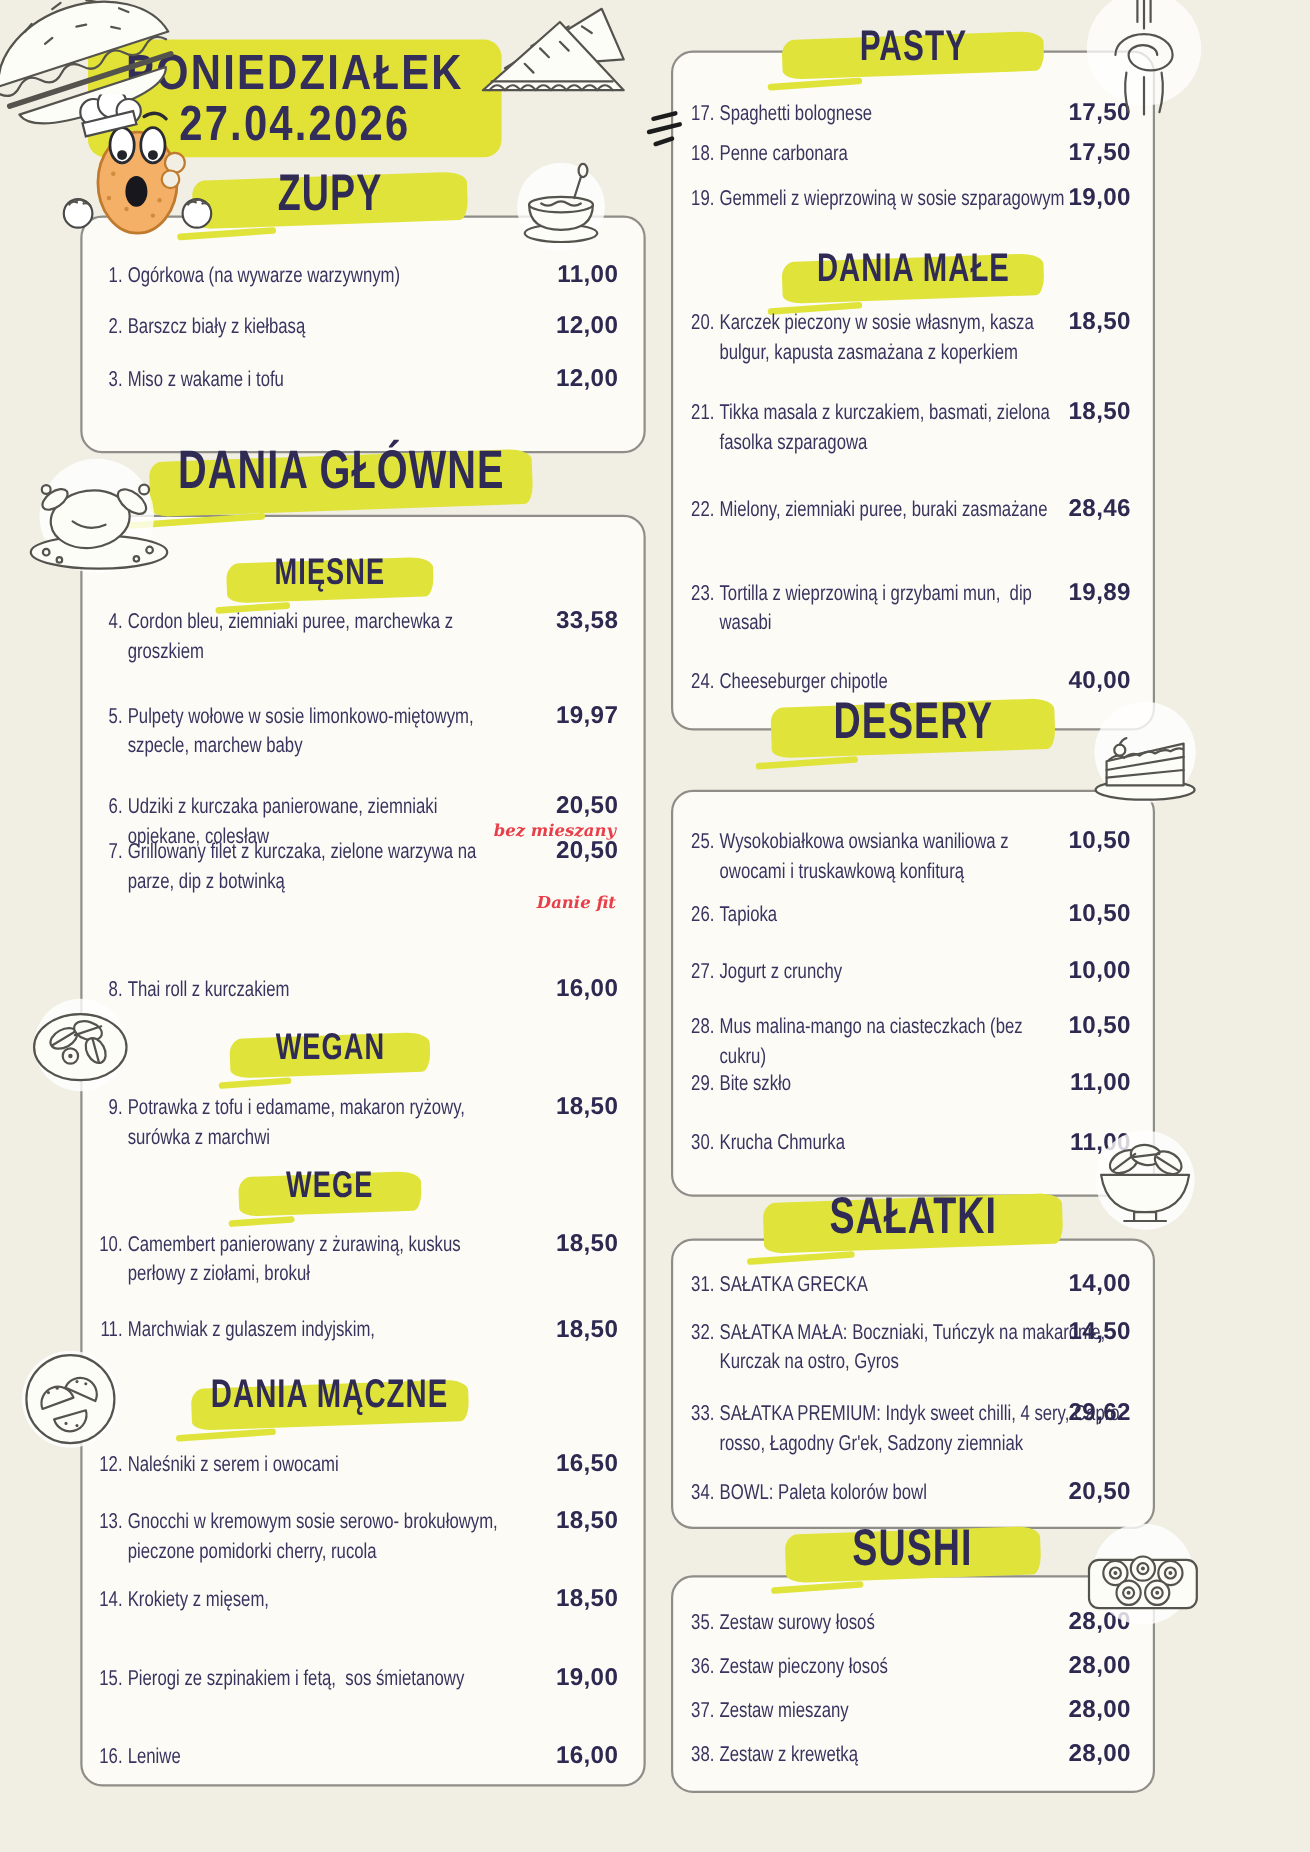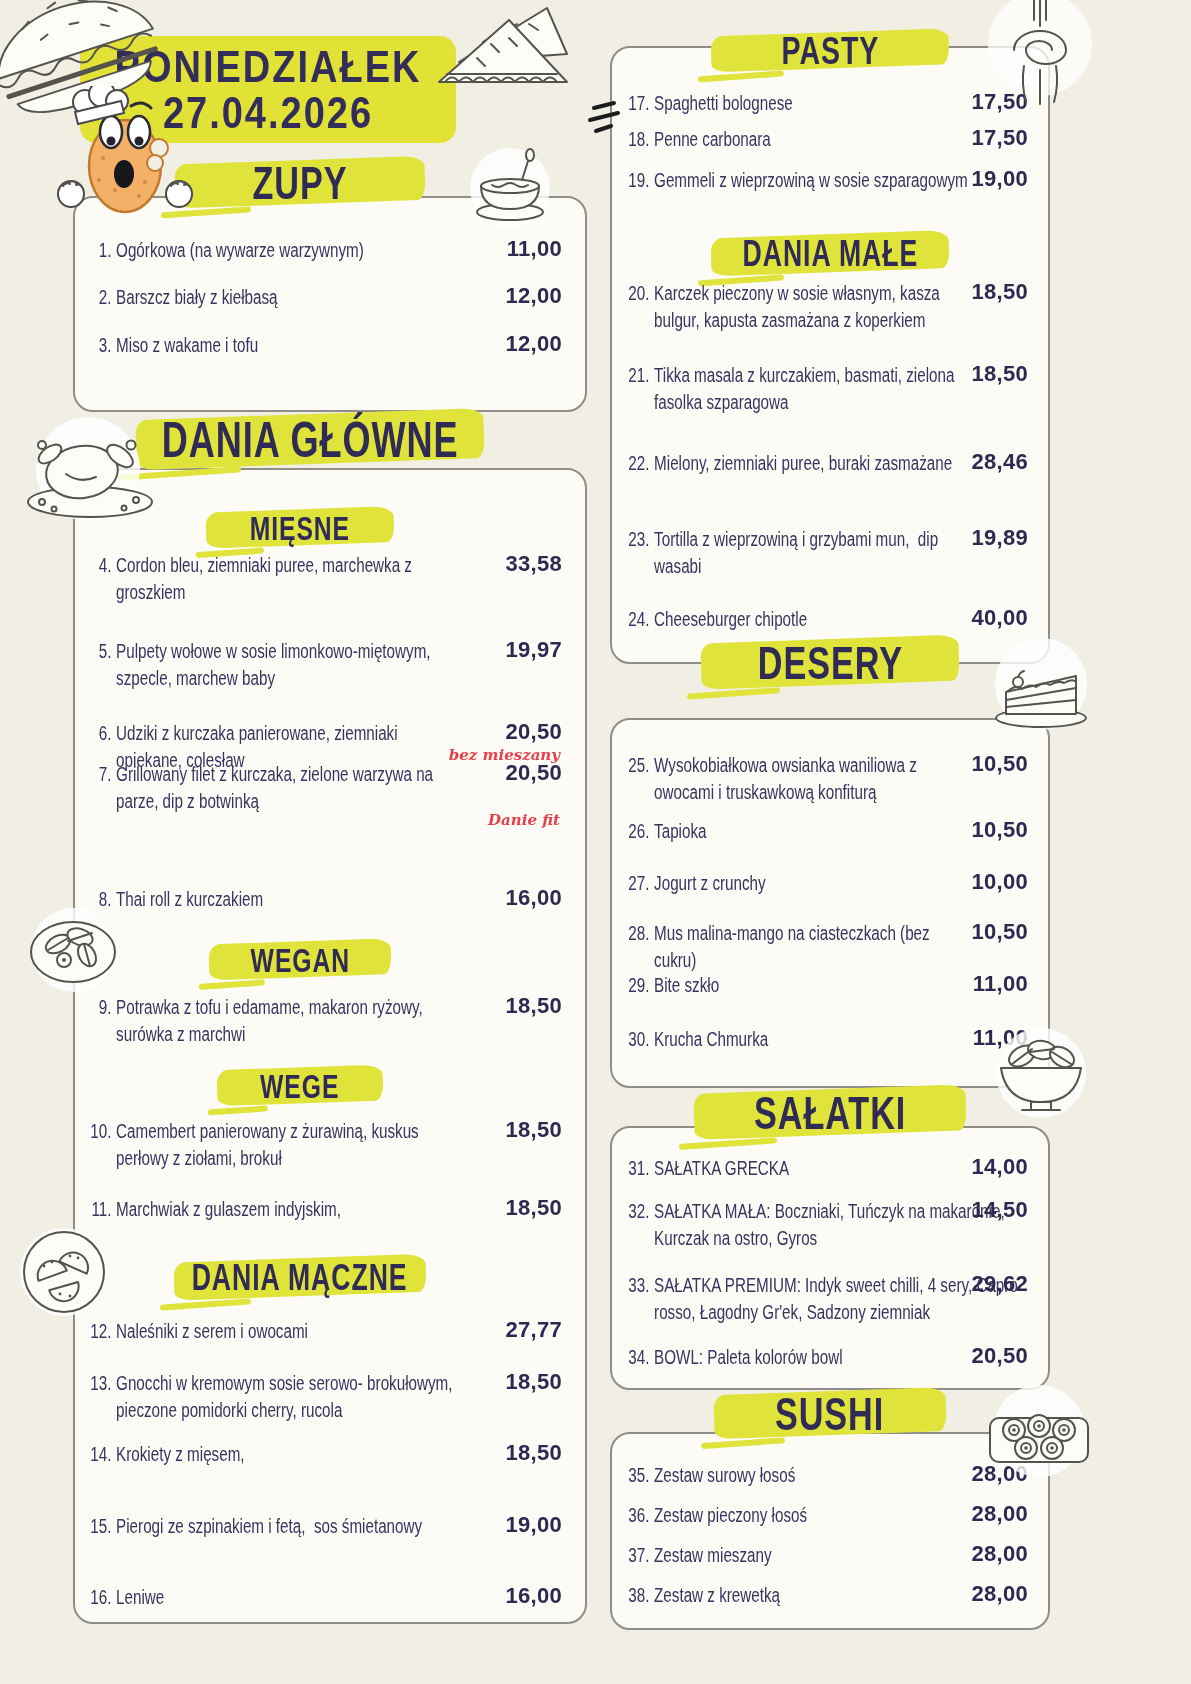--- a/index.html
+++ b/index.html
@@ -4,21 +4,21 @@
 <style>
   html,body{margin:0;padding:0}
   body{
     width:1191px;height:1684px;position:relative;overflow:hidden;
     background:#f1efe4;font-family:"Liberation Sans",sans-serif;color:#38345e;
   }
   .panel{position:absolute;background:#fcfbf6;border:2px solid #8e8d88;border-radius:20px;z-index:1}
   .hbox{position:absolute;left:80px;top:36px;width:376px;height:107px;background:#e2e135;border-radius:16px;z-index:1;
         display:flex;flex-direction:column;align-items:center;justify-content:center}
   .title{font-weight:700;color:#332e59;letter-spacing:2px;transform:scaleY(1.18);font-size:38px;line-height:46px;white-space:nowrap}
-  .heading{position:absolute;display:flex;align-items:center;justify-content:center;z-index:2}
+  .heading{position:absolute;display:flex;justify-content:center;z-index:2}
   .brush{position:absolute;left:50%;top:50%;transform:translate(-50%,-52%) rotate(-2deg);background:#dfe33a;
          border-radius:12px 22px 8px 18px / 14px 10px 18px 8px}
   .brush::after{content:"";position:absolute;left:-6%;bottom:-8px;width:36%;height:6px;background:#dfe33a;
          border-radius:4px;transform:rotate(-2deg)}
   .h-text{position:relative;z-index:1;font-weight:700;color:#2f2b55;letter-spacing:1px;
           display:inline-block;transform:scaleY(1.3) scaleX(0.95);white-space:nowrap}
   .row{position:absolute;z-index:2}
   .row.L{left:88px;width:474px}
   .row.R{left:626px;width:402px}
   .nm{font-size:19.5px;line-height:27px;color:#38345e;white-space:pre;
@@ -143,21 +143,21 @@
 perłowy z ziołami, brokuł</span></div>
   <div class="pr">18,50</div>
 </div>
 <div class="row L" style="top:1196px">
   <div class="nm"><span class="num">11.</span><span>Marchwiak z gulaszem indyjskim,</span></div>
   <div class="pr">18,50</div>
 </div>
 
 <div class="row L" style="top:1318px">
   <div class="nm"><span class="num">12.</span><span>Naleśniki z serem i owocami</span></div>
-  <div class="pr">27,77</div>
+  <div class="pr">16,50</div>
 </div>
 <div class="row L" style="top:1370px">
   <div class="nm"><span class="num">13.</span><span>Gnocchi w kremowym sosie serowo- brokułowym,
 pieczone pomidorki cherry, rucola</span></div>
   <div class="pr">18,50</div>
 </div>
 <div class="row L" style="top:1441px">
   <div class="nm"><span class="num">14.</span><span>Krokiety z mięsem,</span></div>
   <div class="pr">18,50</div>
 </div>

